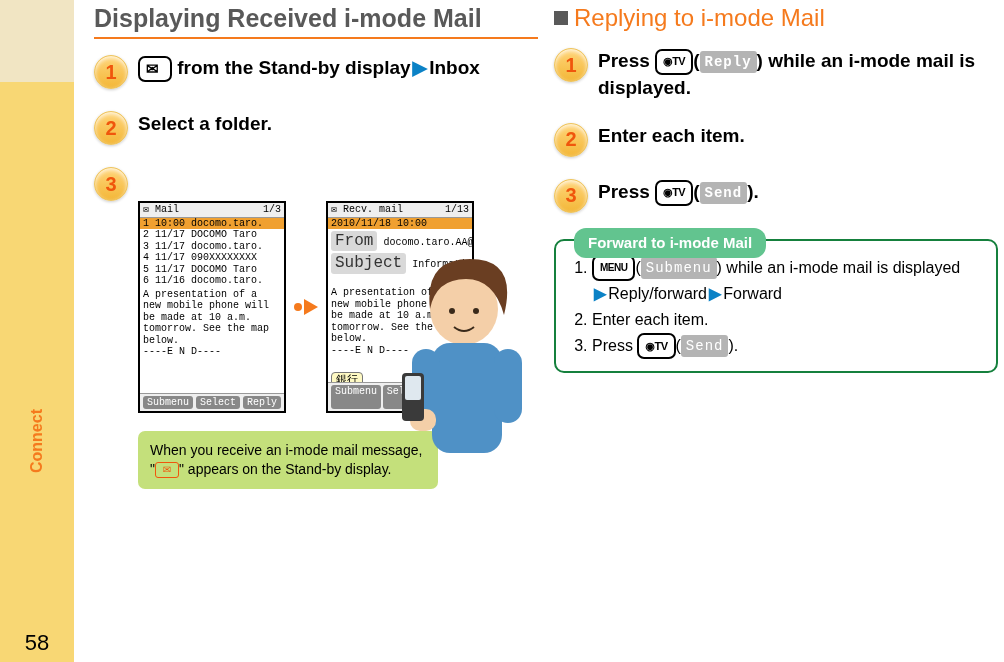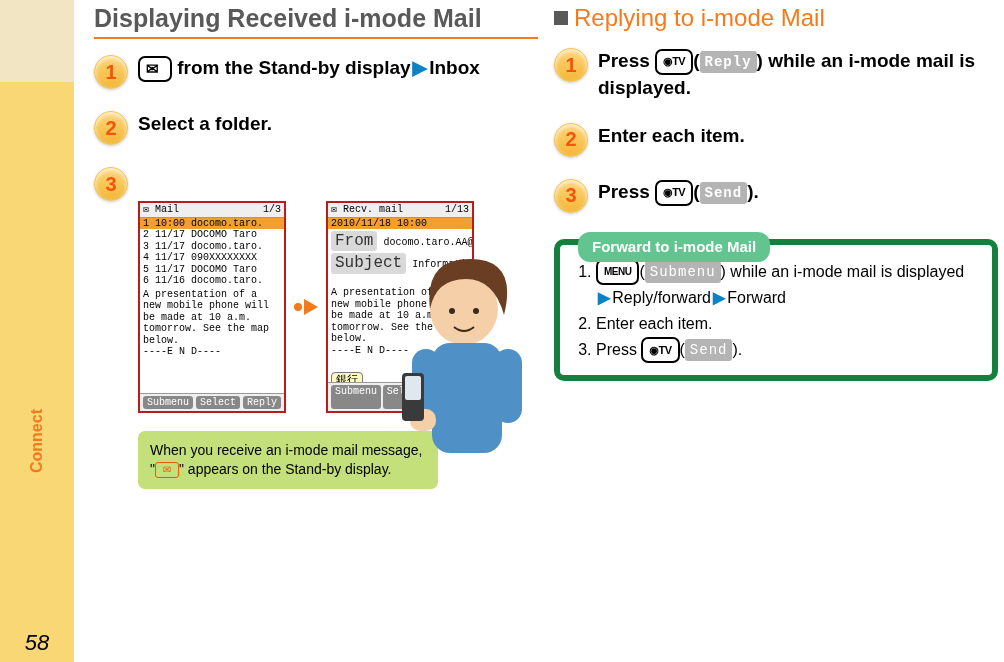--- a/index.html
+++ b/index.html
@@ -3,55 +3,55 @@
 <meta charset="utf-8">
 <style>
   * { box-sizing: border-box; margin: 0; padding: 0; }
   html, body { width: 1004px; height: 662px; font-family: Arial, Helvetica, sans-serif; background: #fff; color: #000; }
   .page { display: flex; width: 100%; height: 100%; }
   .left-strip { width: 74px; height: 100%; position: relative; }
   .strip-top { height: 82px; background: #f1e5c3; }
   .strip-mid { height: 458px; background: #f8d774; position: relative; }
   .strip-bot { height: 122px; background: #f8d774; display:flex; align-items:flex-end; justify-content:center; }
   .side-label { position:absolute; left: 50%; top: 350px; transform: translateX(-50%) rotate(-90deg); transform-origin: center; color: #f57a1d; font-weight: bold; font-size: 16px; white-space: nowrap; }
-  .pagenum { font-size: 22px; font-weight: 400; color:#000; padding-bottom: 6px; font-style: italic; }
+  .pagenum { font-size: 22px; font-weight: 400; color:#000; padding-bottom: 6px; }
   .content { flex:1; padding: 4px 6px 0 20px; display:flex; gap:16px; }
   .col { flex:1; min-width: 0; }
 
   .main-title { font-size: 25px; font-weight: bold; color:#595959; border-bottom: 2px solid #f57a1d; padding: 0 0 4px 0; margin-bottom: 16px; }
 
   .sub-title-row { display:flex; align-items:center; gap:6px; margin-bottom:16px; }
   .sq { width:14px; height:14px; background:#595959; }
   .sub-title { font-size:24px; font-weight:normal; color:#f57a1d; }
 
   .step { display:flex; gap:10px; margin-bottom:22px; align-items:flex-start; }
   .step-badge { flex:0 0 34px; height:34px; border-radius:18px; background: linear-gradient(#ffd57a,#f3b738); color:#f0560c; font-weight:bold; font-size:20px; display:flex; align-items:center; justify-content:center; border:1px solid #eec560; box-shadow: inset 0 2px 4px rgba(255,255,255,.8), 0 1px 3px rgba(0,0,0,.2); }
   .step-body { flex:1; font-size:19px; font-weight:bold; color:#000; line-height:1.35; }
 
   .key-box { display:inline-flex; align-items:center; justify-content:flex-start; min-width:34px; height:26px; border:2px solid #000; border-radius:7px; padding:0 6px; font-size:12px; font-weight:600; vertical-align:middle; background:#fff; line-height:1; }
   .btn-label { display:inline-flex; align-items:center; justify-content:center; height:22px; padding:0 5px; background:#b4b4b4; color:#fff; border-radius:3px; font-family: "Courier New", monospace; font-size:14px; letter-spacing:1px; vertical-align:middle; line-height:1; }
   .arr { color:#0b82c6; font-weight:bold; padding: 0 2px; }
 
   .screenshots { margin-left:44px; display:flex; align-items:center; gap:8px; margin-top: -6px; }
-  .phone { border:2px solid #b91c1c; width:148px; height:212px; background:#fff; display:flex; flex-direction:column; font-family: "Courier New", monospace; font-size:10px; line-height:1.15; }
+  .phone { border:2px solid #000000; width:148px; height:212px; background:#fff; display:flex; flex-direction:column; font-family: "Courier New", monospace; font-size:10px; line-height:1.15; }
   .phone .bar { background:#efefef; border-bottom:1px solid #999; padding:1px 3px; display:flex; justify-content:space-between; }
   .phone .line { padding:0 3px; white-space:nowrap; overflow:hidden; }
   .phone .sel { background:#f0a030; }
   .phone .body { flex:1; padding:2px 3px; overflow:hidden; }
   .phone .soft { display:flex; justify-content:space-between; padding:2px 3px; background:#efefef; border-top:1px solid #999; font-size:10px; }
   .phone .soft span { background:#888; color:#fff; padding:1px 4px; border-radius:3px; }
   .dot-arrows { display:flex; align-items:center; gap:2px; }
   .dot { width:8px; height:8px; background:#f57a1d; border-radius:50%; }
   .tri { width:0; height:0; border-top:8px solid transparent; border-bottom:8px solid transparent; border-left:14px solid #f57a1d; }
 
   .tip-row { margin-top: 18px; margin-left: 44px; display:flex; align-items:flex-end; gap:0; position:relative; }
   .tip-box { background:#c4e07b; padding:10px 12px; font-size:14px; color:#000; max-width:300px; border-radius:7px; z-index:2; line-height:1.35; }
   .mini-env { display:inline-flex; width:24px; height:16px; border:1.5px solid #f0560c; border-radius:3px; align-items:center; justify-content:center; font-size:10px; color:#f0560c; vertical-align:middle; }
 
-  .fwd-box { border:6px solid #15803d; border-radius:10px; margin-top:26px; padding:14px 14px 12px; position:relative; font-size:16px; line-height:1.6; }
+  .fwd-box { border:2px solid #15803d; border-radius:10px; margin-top:26px; padding:14px 14px 12px; position:relative; font-size:16px; line-height:1.6; }
   .fwd-title { position:absolute; top:-13px; left:18px; background:#62c48f; color:#fff; font-weight:bold; font-size:15px; padding:3px 14px; border-radius:12px; }
   .fwd-box ol { list-style: decimal; padding-left: 22px; }
 
   .person { position:absolute; right:-4px; bottom:-4px; width:170px; height:240px; }
   .person svg { width:100%; height:100%; }
   .tip-cell { position:relative; flex:0 0 300px; }
 
   .env-icon { font-size:15px; }
   .tv-icon  { font-size:11px; letter-spacing:-0.5px; }
   .menu-icon{ font-size:10px; letter-spacing:-0.5px; }

